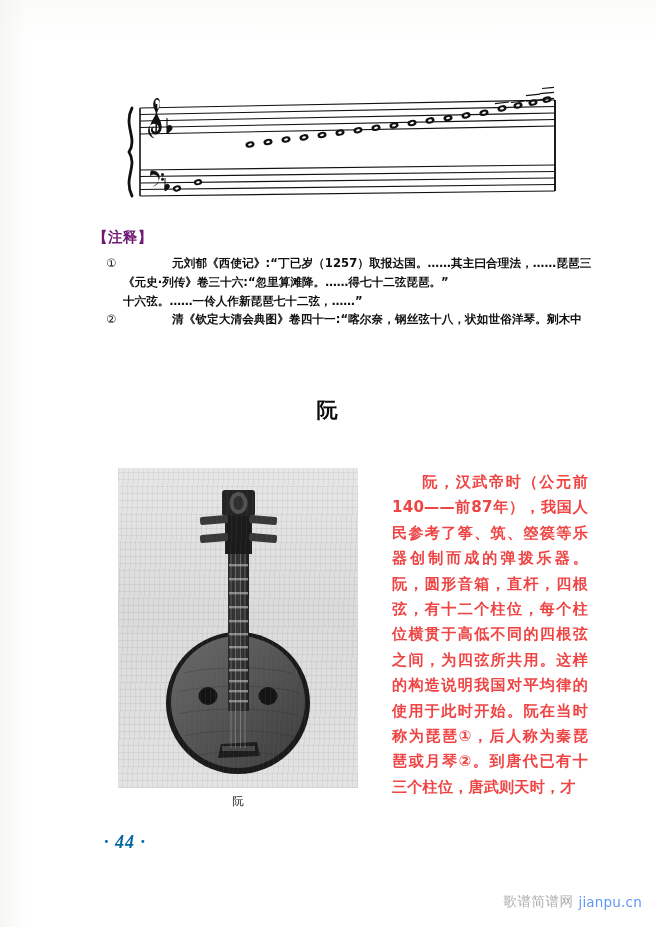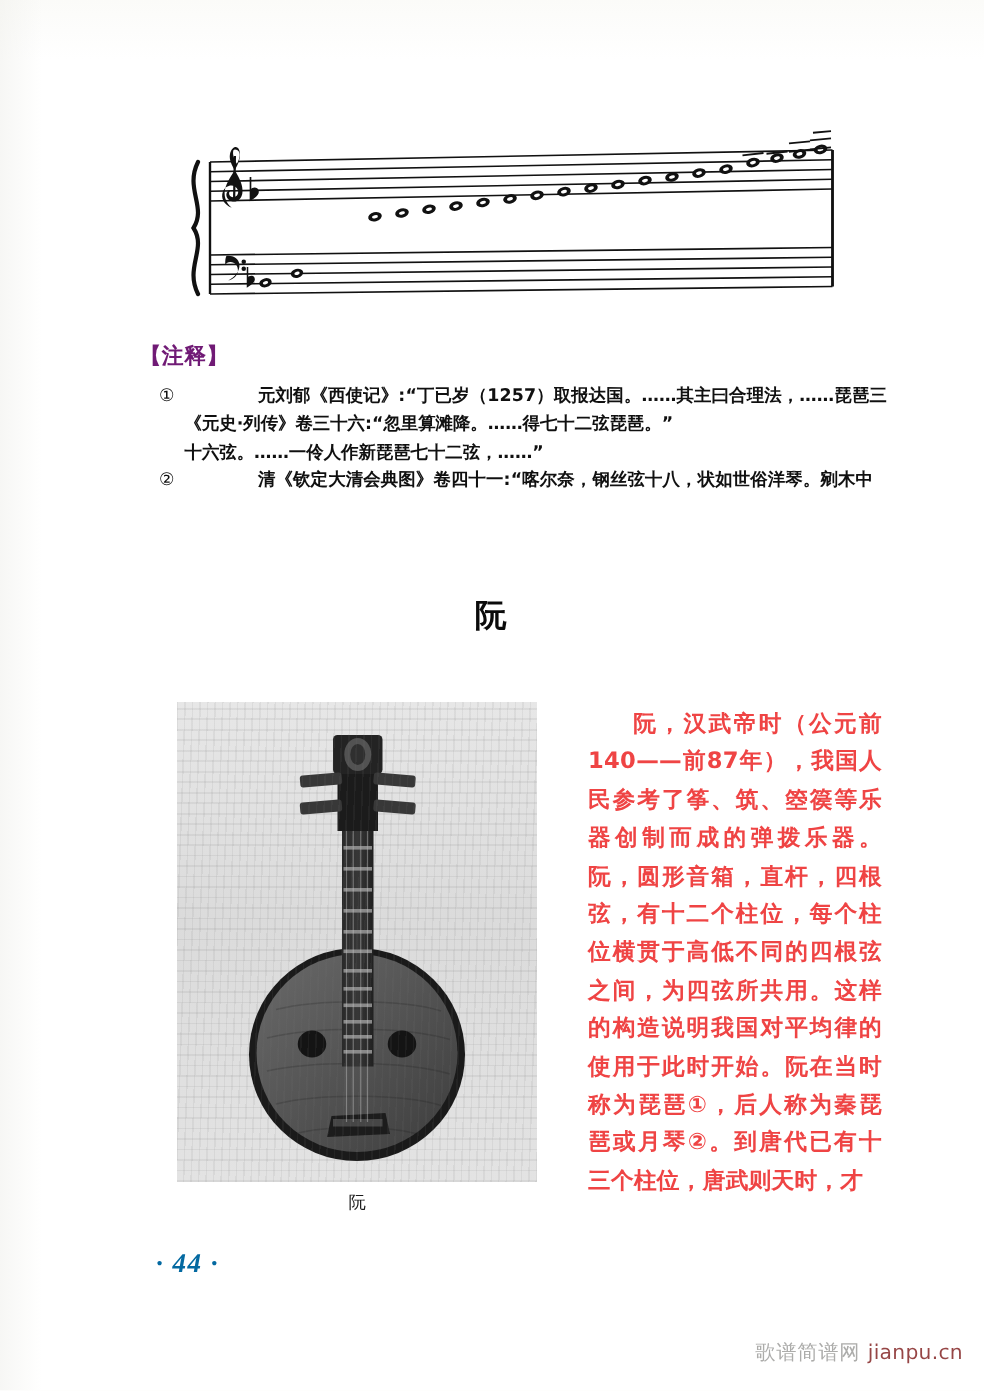--- a/index.html
+++ b/index.html
@@ -187,21 +187,21 @@
   }
   .watermark-cn {
     font-family: "DejaVu Sans", "Liberation Sans", sans-serif;
     font-size: 13.5px;
     color: #9a9a98;
     letter-spacing: 0.5px;
   }
   .watermark-url {
     font-family: "DejaVu Sans", "Liberation Sans", sans-serif;
     font-size: 13.5px;
-    color: #7f1d1d;
+    color: #3b82f6;
     letter-spacing: 0.2px;
   }
 </style>
 </head>
 <body>
 
 <div class="page-surface"></div>
 
 <div class="music-block">
   <svg width="448" height="130" viewBox="0 0 448 130" xmlns="http://www.w3.org/2000/svg">

